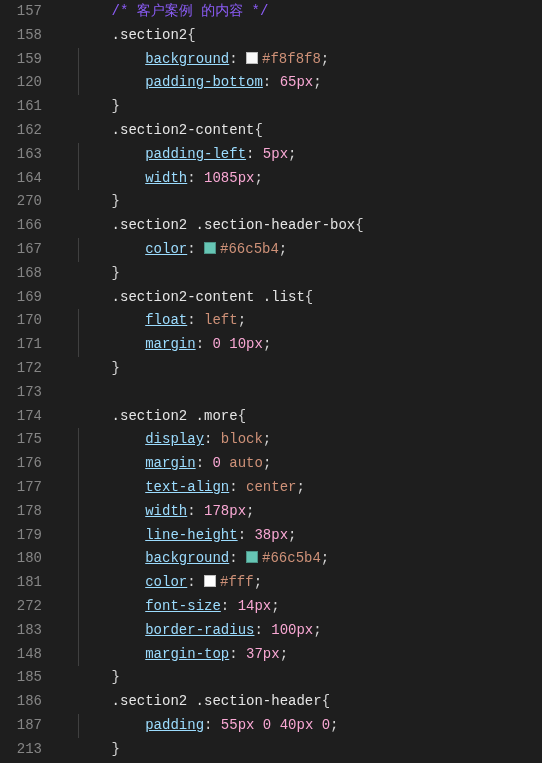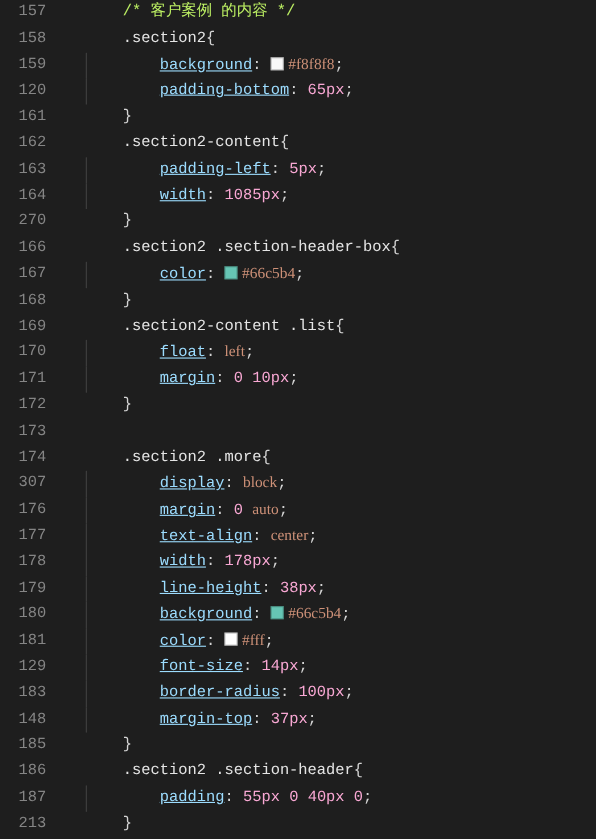--- a/index.html
+++ b/index.html
@@ -42,26 +42,26 @@
   }
   .guide {
     position: absolute;
     top: 0;
     bottom: 0;
     width: 1px;
     background: #404040;
   }
   .guide.g1 { left: 18px; }
 
-  .tk-comment { color: #bef264; }
+  .tk-comment { color: #8b5cf6; }
   .tk-selector { color: #e5e5e5; }
   .tk-brace   { color: #d4d4d4; }
   .tk-prop    { color: #9cdcfe; text-decoration: underline; }
   .tk-punct   { color: #d4d4d4; }
-  .tk-value   { color: #ce9178; font-family: Liberation Serif, serif; }
+  .tk-value   { color: #ce9178; }
   .tk-number  { color: #f9a8d4; }
   .tk-white   { color: #d4d4d4; }
 
   .swatch {
     display: inline-block;
     width: 12px;
     height: 12px;
     border: 1px solid #00000040;
     vertical-align: -1px;
     margin-right: 4px;
@@ -83,28 +83,28 @@
       <div>270</div>
       <div>166</div>
       <div>167</div>
       <div>168</div>
       <div>169</div>
       <div>170</div>
       <div>171</div>
       <div>172</div>
       <div>173</div>
       <div>174</div>
-      <div>307</div>
+      <div>175</div>
       <div>176</div>
       <div>177</div>
       <div>178</div>
       <div>179</div>
       <div>180</div>
       <div>181</div>
-      <div>129</div>
+      <div>272</div>
       <div>183</div>
       <div>148</div>
       <div>185</div>
       <div>186</div>
       <div>187</div>
       <div>213</div>
     </div>
   <div class="code" id="code"><div class="line"><span>    </span><span class="tk-comment">/* 客户案例 的内容 */</span></div><div class="line"><span>    </span><span class="tk-selector">.section2</span><span class="tk-brace">{</span></div><div class="line"><div class="guide g1"></div><span>        </span><span class="tk-prop">background</span><span class="tk-punct">: </span><span class="swatch" style="background: rgb(248, 248, 248);"></span><span class="tk-value">#f8f8f8</span><span class="tk-punct">;</span></div><div class="line"><div class="guide g1"></div><span>        </span><span class="tk-prop">padding-bottom</span><span class="tk-punct">: </span><span class="tk-number">65px</span><span class="tk-punct">;</span></div><div class="line"><span>    </span><span class="tk-brace">}</span></div><div class="line"><span>    </span><span class="tk-selector">.section2-content</span><span class="tk-brace">{</span></div><div class="line"><div class="guide g1"></div><span>        </span><span class="tk-prop">padding-left</span><span class="tk-punct">: </span><span class="tk-number">5px</span><span class="tk-punct">;</span></div><div class="line"><div class="guide g1"></div><span>        </span><span class="tk-prop">width</span><span class="tk-punct">: </span><span class="tk-number">1085px</span><span class="tk-punct">;</span></div><div class="line"><span>    </span><span class="tk-brace">}</span></div><div class="line"><span>    </span><span class="tk-selector">.section2 .section-header-box</span><span class="tk-brace">{</span></div><div class="line"><div class="guide g1"></div><span>        </span><span class="tk-prop">color</span><span class="tk-punct">: </span><span class="swatch" style="background: rgb(102, 197, 180);"></span><span class="tk-value">#66c5b4</span><span class="tk-punct">;</span></div><div class="line"><span>    </span><span class="tk-brace">}</span></div><div class="line"><span>    </span><span class="tk-selector">.section2-content .list</span><span class="tk-brace">{</span></div><div class="line"><div class="guide g1"></div><span>        </span><span class="tk-prop">float</span><span class="tk-punct">: </span><span class="tk-value">left</span><span class="tk-punct">;</span></div><div class="line"><div class="guide g1"></div><span>        </span><span class="tk-prop">margin</span><span class="tk-punct">: </span><span class="tk-number">0</span><span class="tk-white"> </span><span class="tk-number">10px</span><span class="tk-punct">;</span></div><div class="line"><span>    </span><span class="tk-brace">}</span></div><div class="line"></div><div class="line"><span>    </span><span class="tk-selector">.section2 .more</span><span class="tk-brace">{</span></div><div class="line"><div class="guide g1"></div><span>        </span><span class="tk-prop">display</span><span class="tk-punct">: </span><span class="tk-value">block</span><span class="tk-punct">;</span></div><div class="line"><div class="guide g1"></div><span>        </span><span class="tk-prop">margin</span><span class="tk-punct">: </span><span class="tk-number">0</span><span class="tk-white"> </span><span class="tk-value">auto</span><span class="tk-punct">;</span></div><div class="line"><div class="guide g1"></div><span>        </span><span class="tk-prop">text-align</span><span class="tk-punct">: </span><span class="tk-value">center</span><span class="tk-punct">;</span></div><div class="line"><div class="guide g1"></div><span>        </span><span class="tk-prop">width</span><span class="tk-punct">: </span><span class="tk-number">178px</span><span class="tk-punct">;</span></div><div class="line"><div class="guide g1"></div><span>        </span><span class="tk-prop">line-height</span><span class="tk-punct">: </span><span class="tk-number">38px</span><span class="tk-punct">;</span></div><div class="line"><div class="guide g1"></div><span>        </span><span class="tk-prop">background</span><span class="tk-punct">: </span><span class="swatch" style="background: rgb(102, 197, 180);"></span><span class="tk-value">#66c5b4</span><span class="tk-punct">;</span></div><div class="line"><div class="guide g1"></div><span>        </span><span class="tk-prop">color</span><span class="tk-punct">: </span><span class="swatch" style="background: rgb(255, 255, 255);"></span><span class="tk-value">#fff</span><span class="tk-punct">;</span></div><div class="line"><div class="guide g1"></div><span>        </span><span class="tk-prop">font-size</span><span class="tk-punct">: </span><span class="tk-number">14px</span><span class="tk-punct">;</span></div><div class="line"><div class="guide g1"></div><span>        </span><span class="tk-prop">border-radius</span><span class="tk-punct">: </span><span class="tk-number">100px</span><span class="tk-punct">;</span></div><div class="line"><div class="guide g1"></div><span>        </span><span class="tk-prop">margin-top</span><span class="tk-punct">: </span><span class="tk-number">37px</span><span class="tk-punct">;</span></div><div class="line"><span>    </span><span class="tk-brace">}</span></div><div class="line"><span>    </span><span class="tk-selector">.section2 .section-header</span><span class="tk-brace">{</span></div><div class="line"><div class="guide g1"></div><span>        </span><span class="tk-prop">padding</span><span class="tk-punct">: </span><span class="tk-number">55px</span><span class="tk-white"> </span><span class="tk-number">0</span><span class="tk-white"> </span><span class="tk-number">40px</span><span class="tk-white"> </span><span class="tk-number">0</span><span class="tk-punct">;</span></div><div class="line"><span>    </span><span class="tk-brace">}</span></div></div>
 </div>
 

